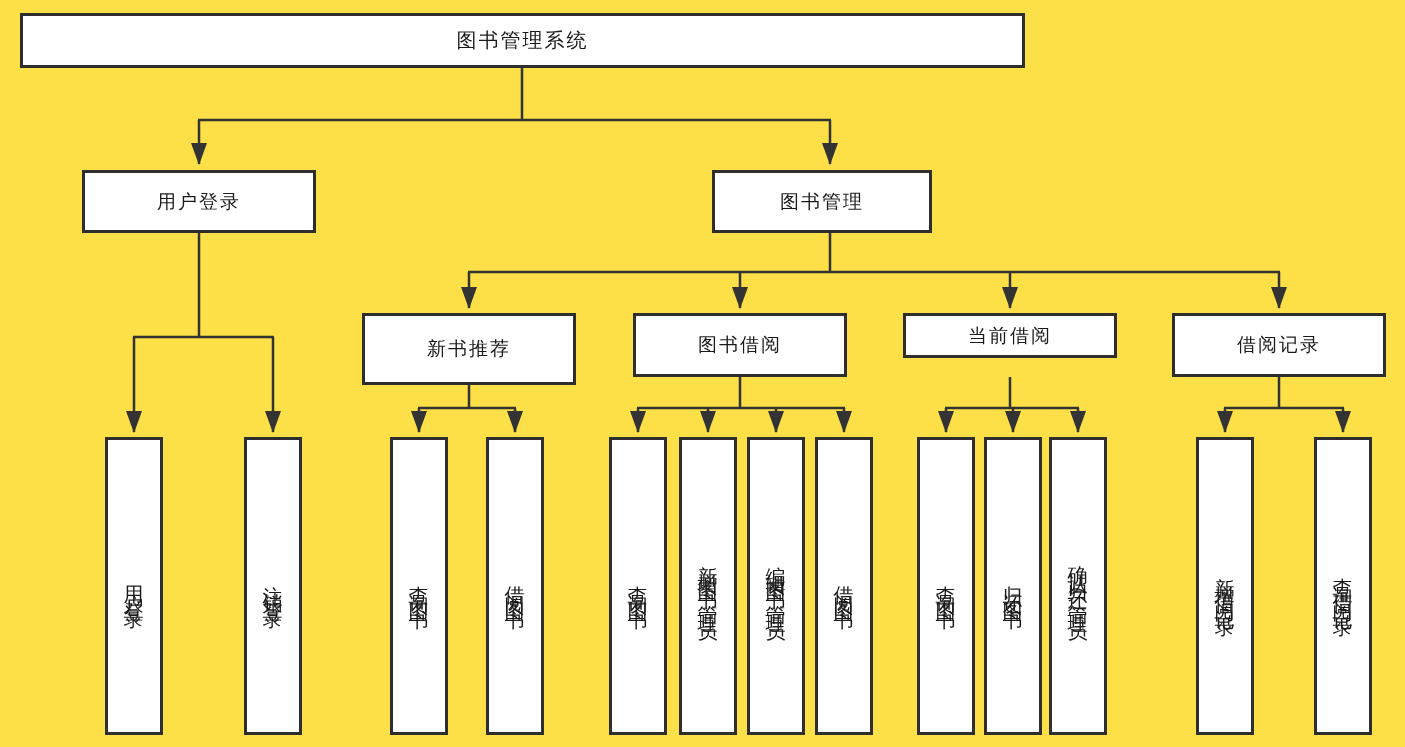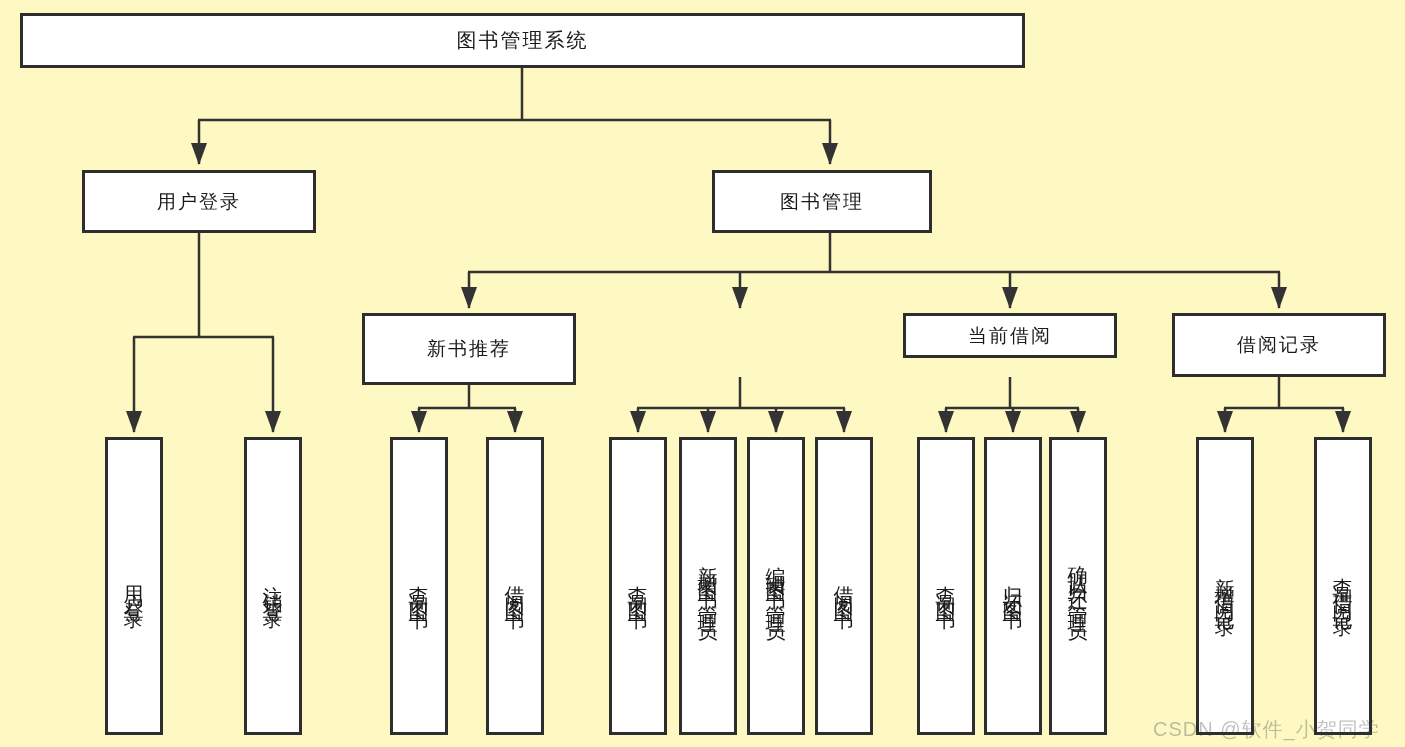--- a/index.html
+++ b/index.html
@@ -1,19 +1,19 @@
 <!DOCTYPE html>
 <html><head>
 <meta charset="utf-8">
 <style>
   html,body{margin:0;padding:0;background:#ffffff;}
   .stage{
     position:relative;
     width:1405px;height:747px;
-    background:#fef9c3;
+    background:#fde047;
     font-family:"Liberation Sans","DejaVu Sans",sans-serif;
     overflow:hidden;
   }
   .connectors{position:absolute;left:0;top:0;z-index:1;}
   .node{
     position:absolute;
     background:#ffffff;
     border:3px solid #2e2e2e;
     box-sizing:border-box;
     display:flex;align-items:center;justify-content:center;
@@ -103,20 +103,23 @@
   <div class="node hnode" style="left:82px;top:170px;width:234px;height:63px">
     <span class="label">用户登录</span>
   </div>
   <div class="node hnode" style="left:712px;top:170px;width:220px;height:63px">
     <span class="label">图书管理</span>
   </div>
 
   <div class="node hnode" style="left:362px;top:313px;width:214px;height:72px">
     <span class="label">新书推荐</span>
   </div>
+  <div class="node hnode" style="left:633px;top:313px;width:214px;height:64px">
+    <span class="label">图书借阅</span>
+  </div>
   <div class="node hnode" style="left:903px;top:313px;width:214px;height:45px">
     <span class="label">当前借阅</span>
   </div>
   <div class="node hnode" style="left:1172px;top:313px;width:214px;height:64px">
     <span class="label">借阅记录</span>
   </div>
 
   <div class="node vnode" style="left:105px">
     <span class="label">用户登录</span>
   </div>
@@ -154,15 +157,14 @@
     <span class="label">确认归还（管理员）</span>
   </div>
 
   <div class="node vnode" style="left:1196px">
     <span class="label">新增借阅记录</span>
   </div>
   <div class="node vnode" style="left:1314px">
     <span class="label">查询借阅记录</span>
   </div>
 
-  <div class="watermark">CSDN @软件_小贺同学</div>
 
 </div>
 
 </body></html>

